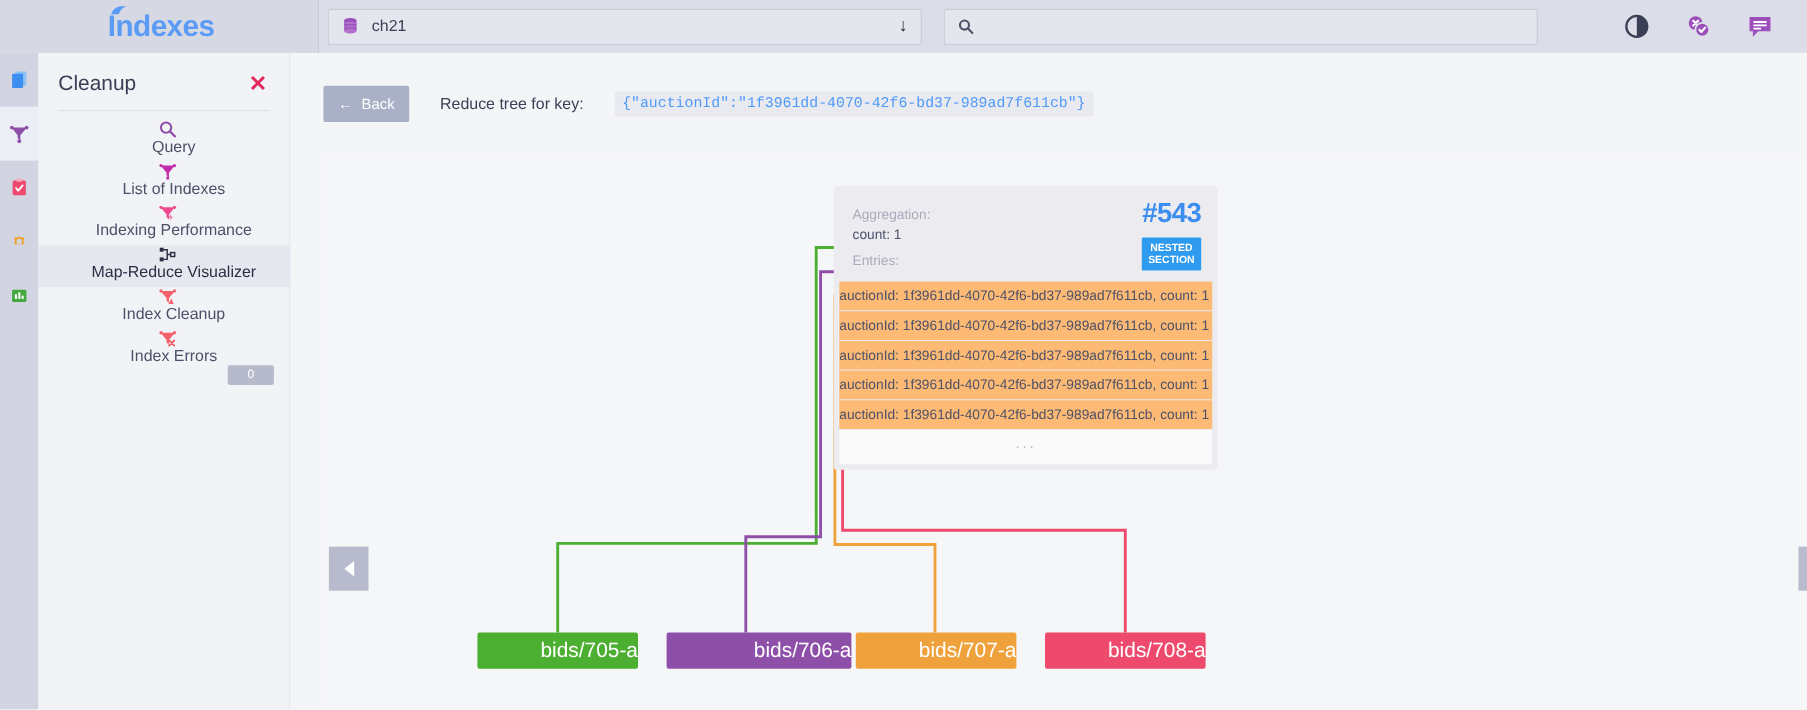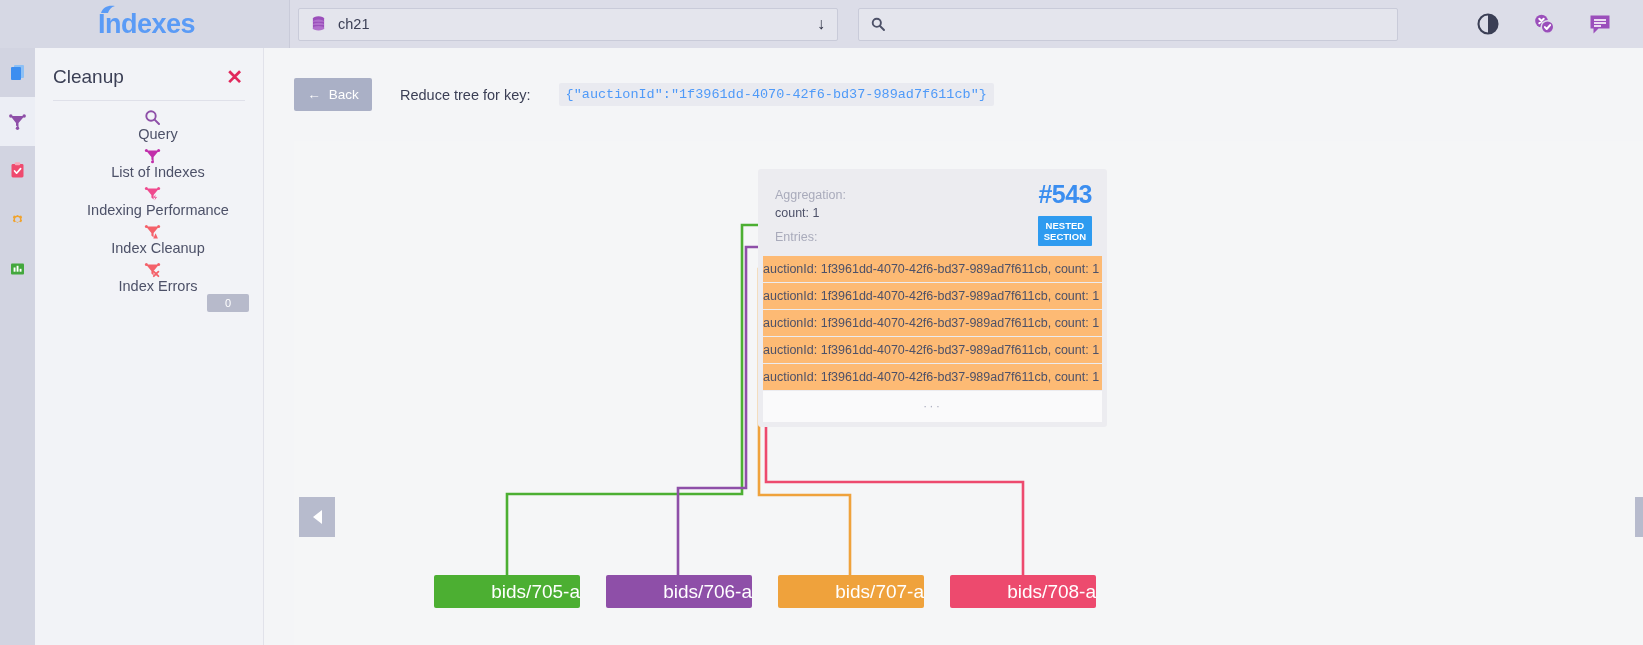--- a/index.html
+++ b/index.html
@@ -276,20 +276,29 @@
     <div class="sb-item">
       <svg class="sb-ico" viewBox="0 0 17 17">
         <path d="M2,3.5 L15,3.5 L9.6,10 L9.6,14.5 L7.4,12.4 L7.4,10 Z" fill="#ef4a8e"></path>
         <circle cx="2.4" cy="3.5" r="1.5" fill="#ef4a8e"></circle>
         <circle cx="14.6" cy="3.5" r="1.5" fill="#ef4a8e"></circle>
         <path d="M11.4,9.5 L9.4,13 L11.4,12.6 L10.4,15.6 L13.2,11.8 L11.3,12.2 Z" fill="#ef4a8e"></path>
       </svg>
       <span class="sb-label">Indexing Performance</span>
     </div>
 
+    <div class="sb-item active">
+      <svg class="sb-ico" viewBox="0 0 17 17">
+        <rect x="1.2" y="2.2" width="3.6" height="3.6" fill="#2b2e42"></rect>
+        <rect x="1.2" y="11" width="3.6" height="3.6" fill="#2b2e42"></rect>
+        <path d="M4.8,4 L8,4 L8,8.4 L10.6,8.4 M4.8,12.8 L8,12.8 L8,8.4" fill="none" stroke="#2b2e42" stroke-width="1.3"></path>
+        <rect x="11.2" y="6.6" width="3.6" height="3.6" fill="none" stroke="#2b2e42" stroke-width="1.3"></rect>
+      </svg>
+      <span class="sb-label">Map-Reduce Visualizer</span>
+    </div>
 
     <div class="sb-item">
       <svg class="sb-ico" viewBox="0 0 17 17">
         <path d="M2,3.5 L15,3.5 L9.6,10 L9.6,14.5 L7.4,12.4 L7.4,10 Z" fill="#f4616a"></path>
         <circle cx="2.4" cy="3.5" r="1.5" fill="#f4616a"></circle>
         <circle cx="14.6" cy="3.5" r="1.5" fill="#f4616a"></circle>
         <path d="M11.6,10.2 L13.9,15.4 L9.3,15.4 Z" fill="#f4616a"></path>
       </svg>
       <span class="sb-label">Index Cleanup</span>
     </div>
@@ -354,21 +363,21 @@
         <div class="entry-row">auctionId: 1f3961dd-4070-42f6-bd37-989ad7f611cb, count: 1</div>
         <div class="entry-row">auctionId: 1f3961dd-4070-42f6-bd37-989ad7f611cb, count: 1</div>
         <div class="entry-row">auctionId: 1f3961dd-4070-42f6-bd37-989ad7f611cb, count: 1</div>
         <div class="entry-row">auctionId: 1f3961dd-4070-42f6-bd37-989ad7f611cb, count: 1</div>
         <div class="entry-more">···</div>
       </div>
 
       <div class="doc" style="left:140px; top:434px; width:146px; background:#4caf32;">
         <span>bids/705-a</span>
       </div>
-      <div class="doc" style="left:312px; top:434px; width:146px; background:#8e4fa8;">
+      <div class="doc" style="left:312px; top:434px; width:168px; background:#8e4fa8;">
         <span>bids/706-a</span>
       </div>
       <div class="doc" style="left:484px; top:434px; width:146px; background:#efa23c;">
         <span>bids/707-a</span>
       </div>
       <div class="doc" style="left:656px; top:434px; width:146px; background:#ed4a6e;">
         <span>bids/708-a</span>
       </div>
 
       <div class="pager left">

